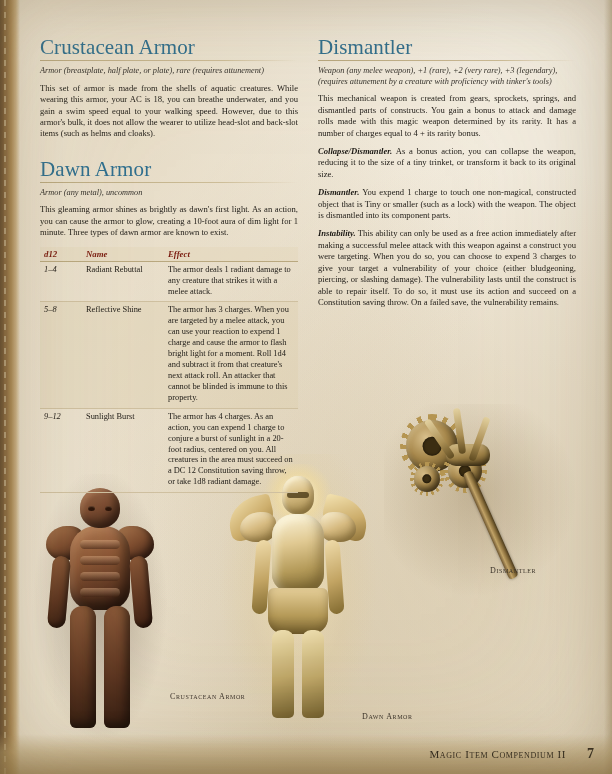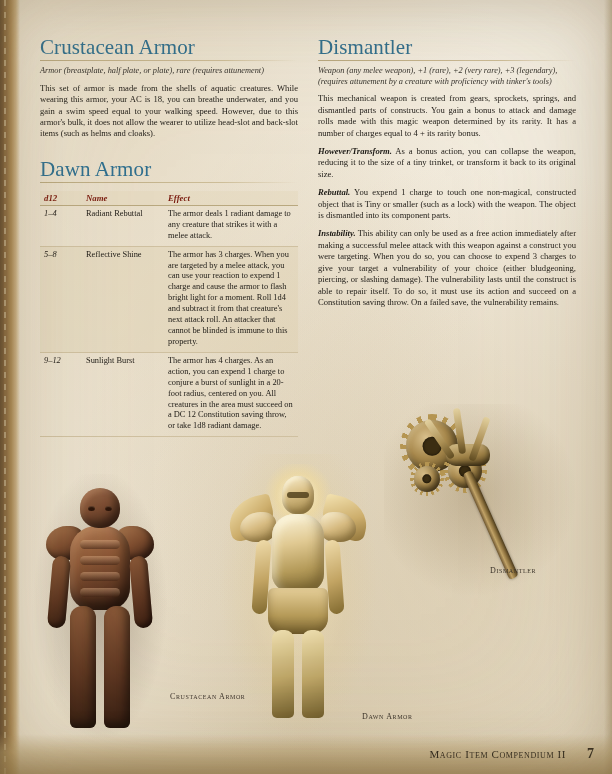--- a/index.html
+++ b/index.html
@@ -426,20 +426,22 @@
       <div>
         <h1 class="entry-title">Crustacean Armor</h1>
         <div class="rule"></div>
         <div class="subtitle">Armor (breastplate, half plate, or plate), rare (requires attunement)</div>
         <p class="body">This set of armor is made from the shells of aquatic creatures. While wearing this armor, your AC is 18, you can breathe underwater, and you gain a swim speed equal to your walking speed. However, due to this armor's bulk, it does not allow the wearer to utilize head-slot and back-slot items (such as helms and cloaks).</p>
       </div>
 
       <div>
         <h1 class="entry-title spaced">Dawn Armor</h1>
         <div class="rule"></div>
+        <div class="subtitle">Armor (any metal), uncommon</div>
+        <p class="body">This gleaming armor shines as brightly as dawn's first light. As an action, you can cause the armor to glow, creating a 10-foot aura of dim light for 1 minute. Three types of dawn armor are known to exist.</p>
 
         <table class="roll-table">
           <thead>
             <tr>
               <th>d12</th>
               <th>Name</th>
               <th>Effect</th>
             </tr>
           </thead>
           <tbody>
@@ -470,25 +472,25 @@
       <div>
         <h1 class="entry-title">Dismantler</h1>
         <div class="rule"></div>
         <div class="subtitle">Weapon (any melee weapon), +1 (rare), +2 (very rare), +3 (legendary), (requires attunement by a creature with proficiency with tinker's tools)</div>
 
         <p class="body">
           <span class="lead"></span>
           <span>This mechanical weapon is created from gears, sprockets, springs, and dismantled parts of constructs. You gain a bonus to attack and damage rolls made with this magic weapon determined by its rarity. It has a number of charges equal to 4 + its rarity bonus.</span>
         </p>
         <p class="body">
-          <span class="lead">However/Transform.</span>
+          <span class="lead">Collapse/Dismantler.</span>
           <span>As a bonus action, you can collapse the weapon, reducing it to the size of a tiny trinket, or transform it back to its original size.</span>
         </p>
         <p class="body">
-          <span class="lead">Rebuttal.</span>
+          <span class="lead">Dismantler.</span>
           <span>You expend 1 charge to touch one non-magical, constructed object that is Tiny or smaller (such as a lock) with the weapon. The object is dismantled into its component parts.</span>
         </p>
         <p class="body">
           <span class="lead">Instability.</span>
           <span>This ability can only be used as a free action immediately after making a successful melee attack with this weapon against a construct you were targeting. When you do so, you can choose to expend 3 charges to give your target a vulnerability of your choice (either bludgeoning, piercing, or slashing damage). The vulnerability lasts until the construct is able to repair itself. To do so, it must use its action and succeed on a Constitution saving throw. On a failed save, the vulnerability remains.</span>
         </p>
       </div>
 
     </div>
 

